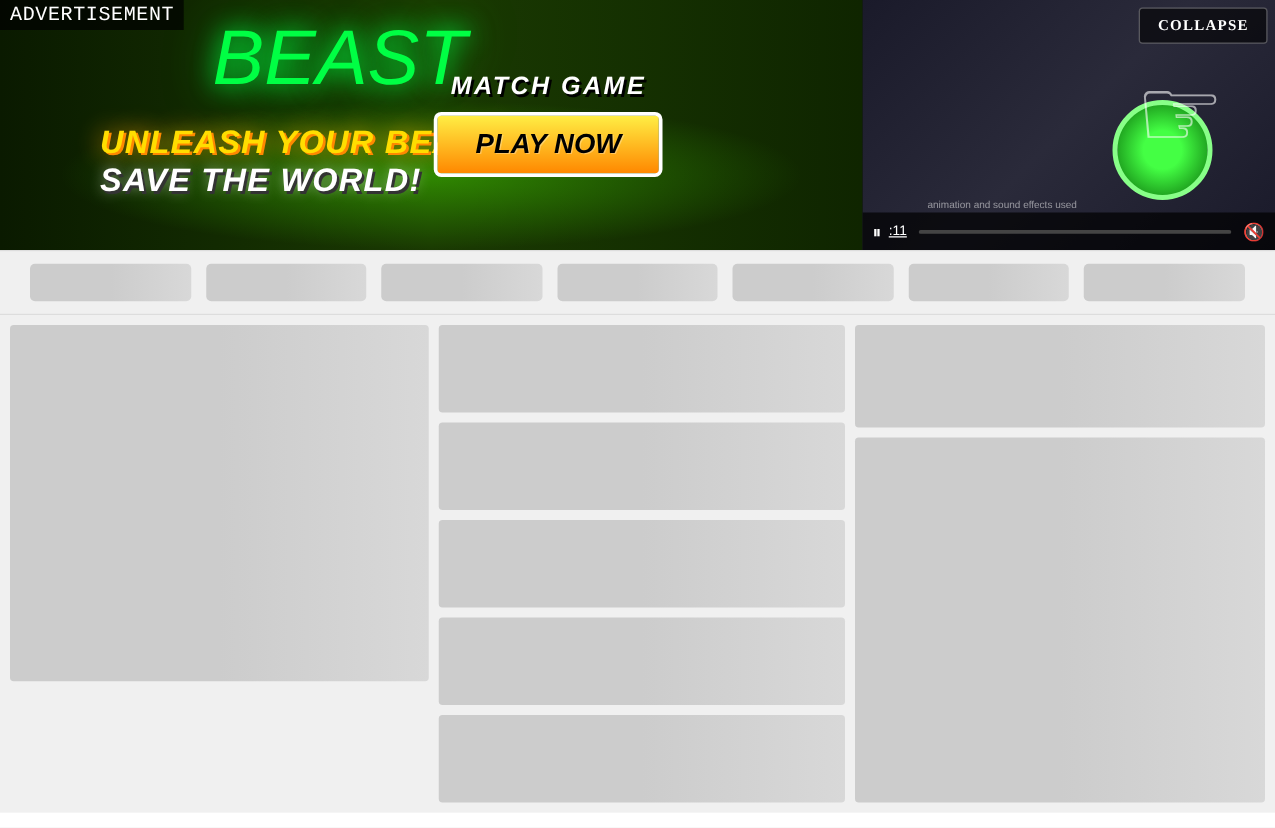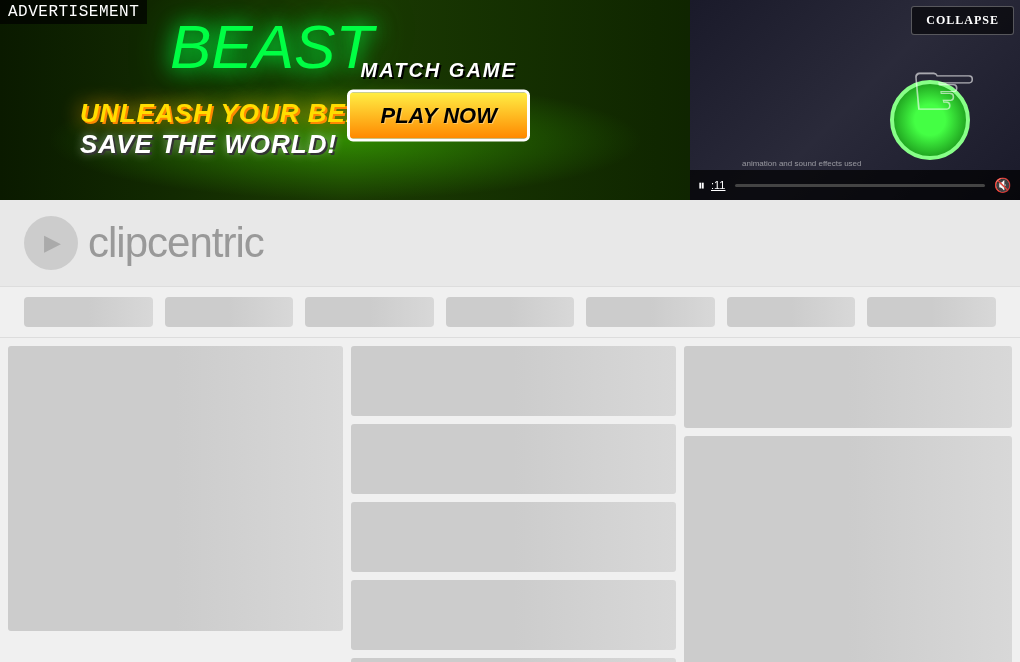--- a/index.html
+++ b/index.html
@@ -415,24 +415,20 @@
     </div>
   </div>
 
   <div id="ad-label">ADVERTISEMENT</div>
 
   <button id="collapse-btn">COLLAPSE</button>
 </div>
 
 <div id="main-content">
 
-  <div id="site-header">
-    <div class="logo-icon"></div>
-    <div class="logo-text">clipcentric</div>
-  </div>
 
   <div id="nav-bar">
     <div class="nav-pill skeleton"></div>
     <div class="nav-pill skeleton"></div>
     <div class="nav-pill skeleton"></div>
     <div class="nav-pill skeleton"></div>
     <div class="nav-pill skeleton"></div>
     <div class="nav-pill skeleton"></div>
     <div class="nav-pill skeleton"></div>
   </div>

